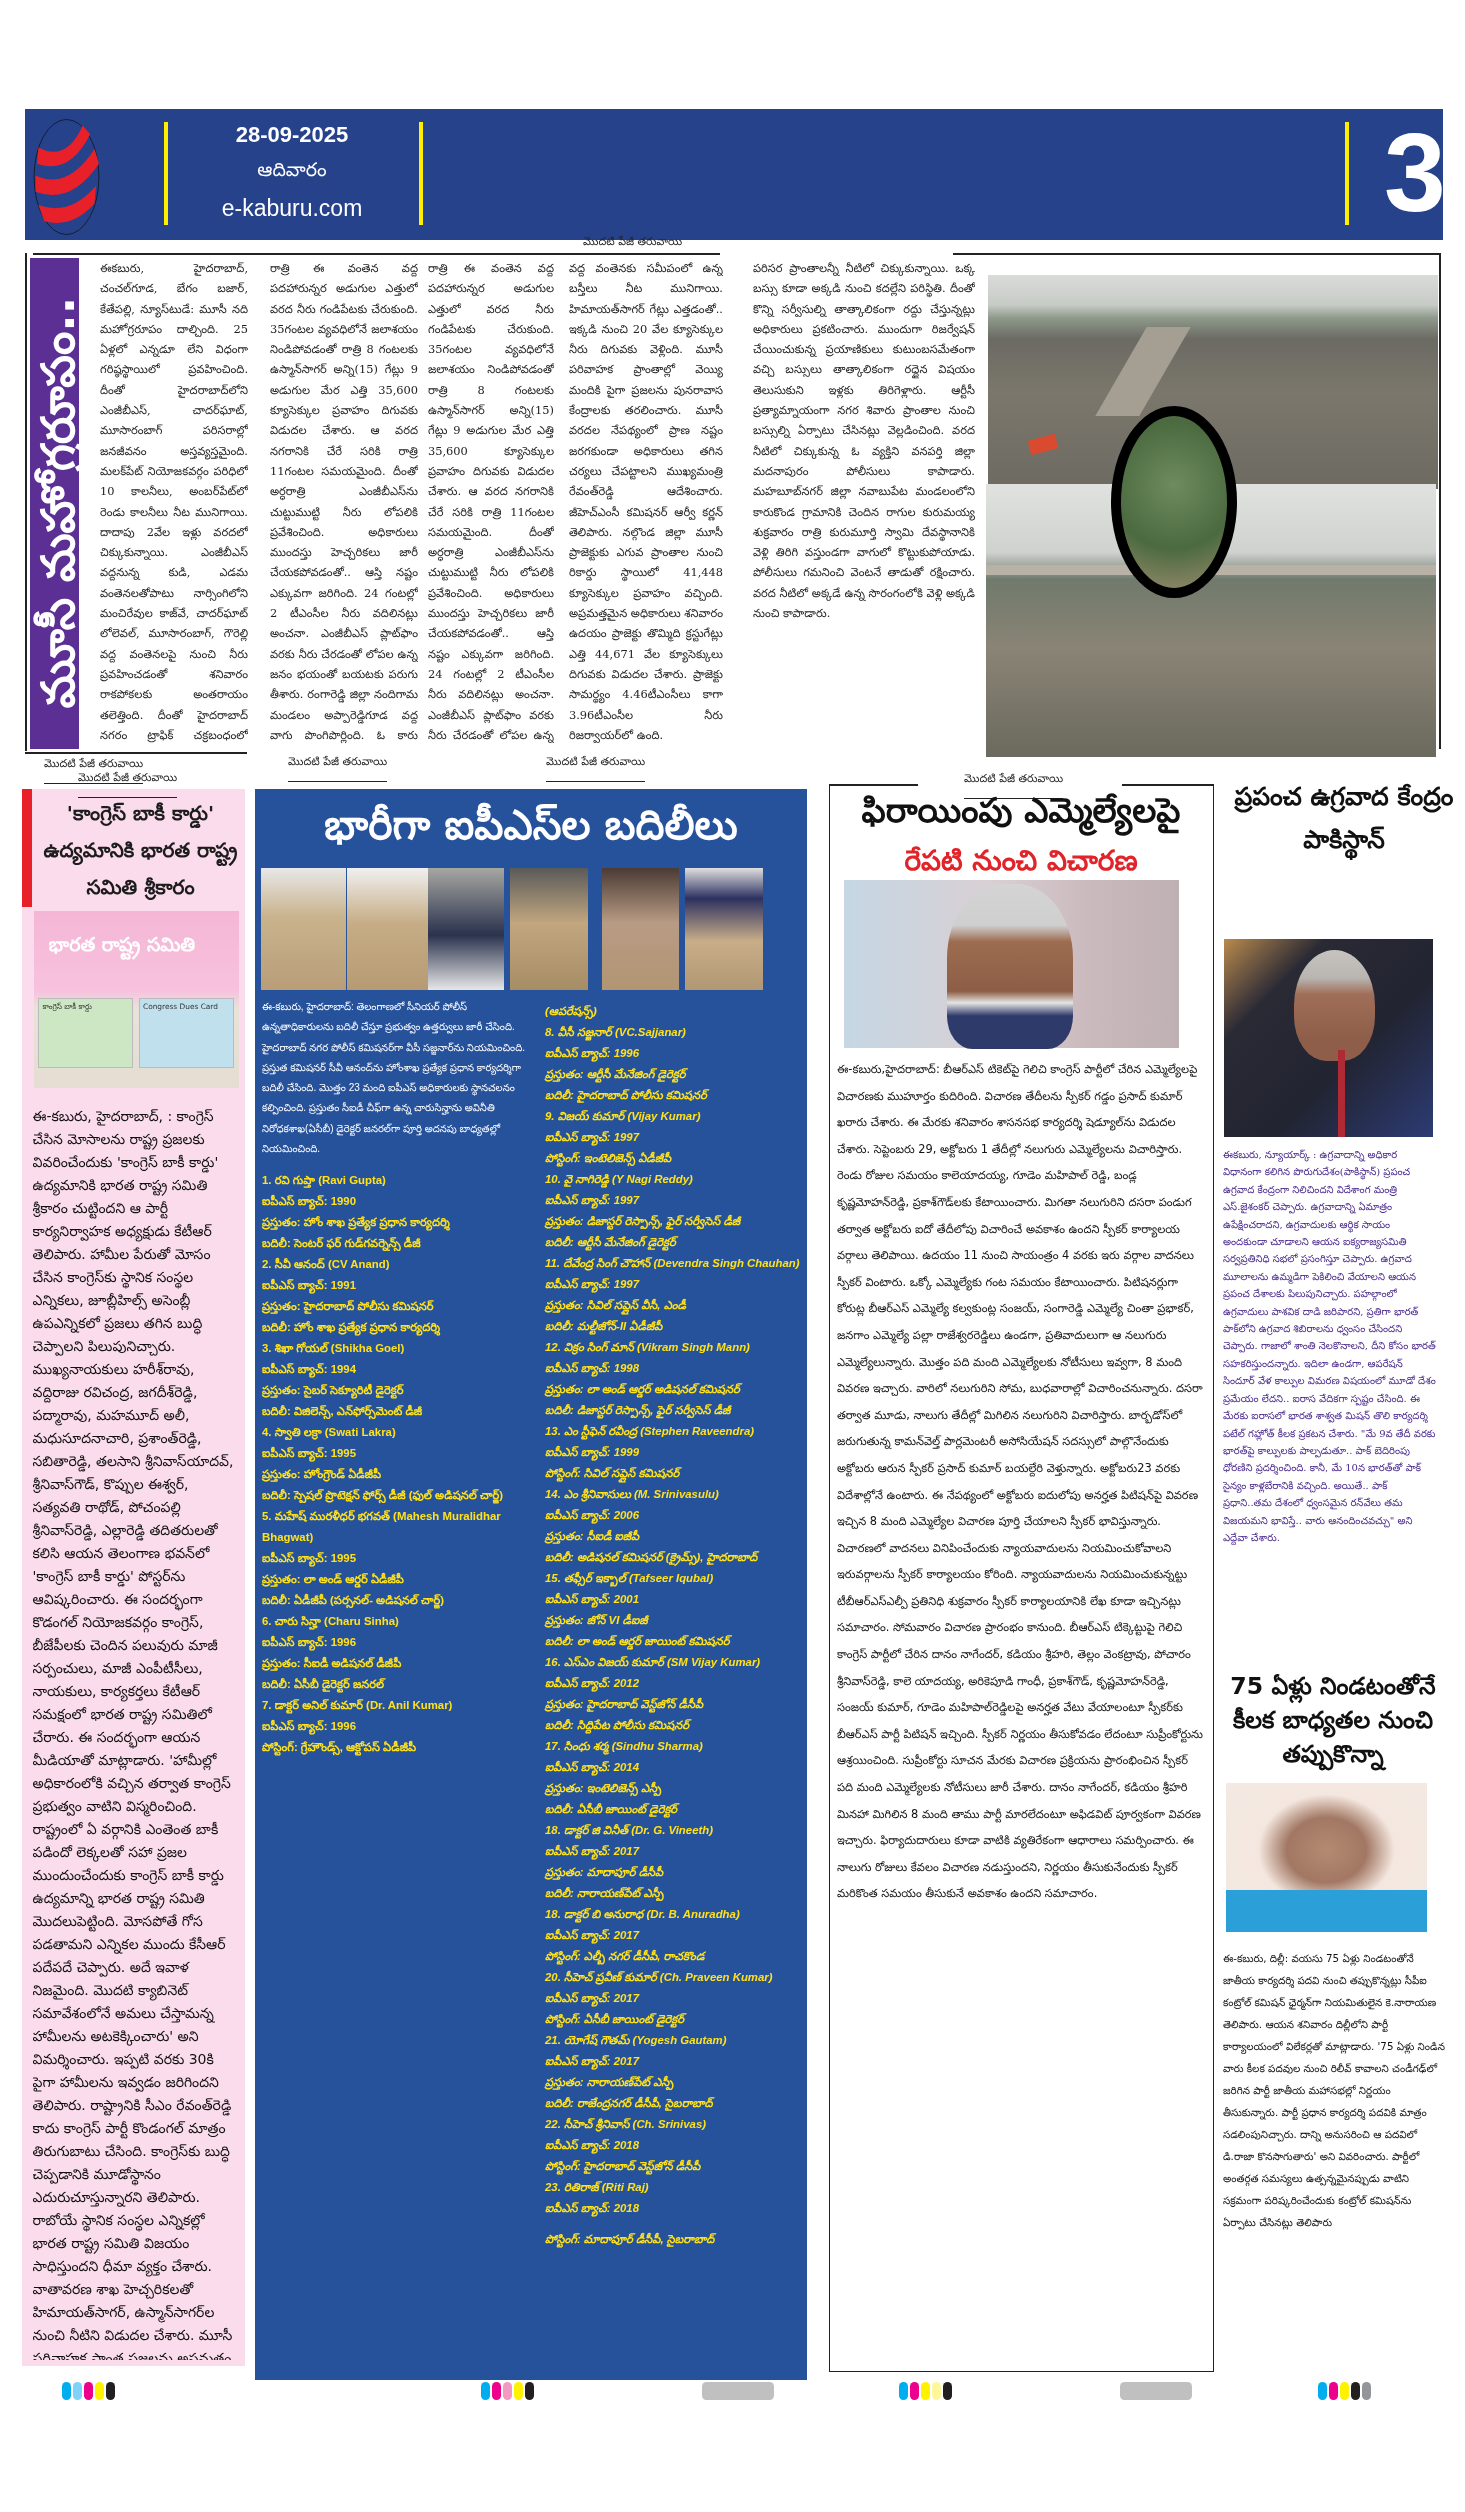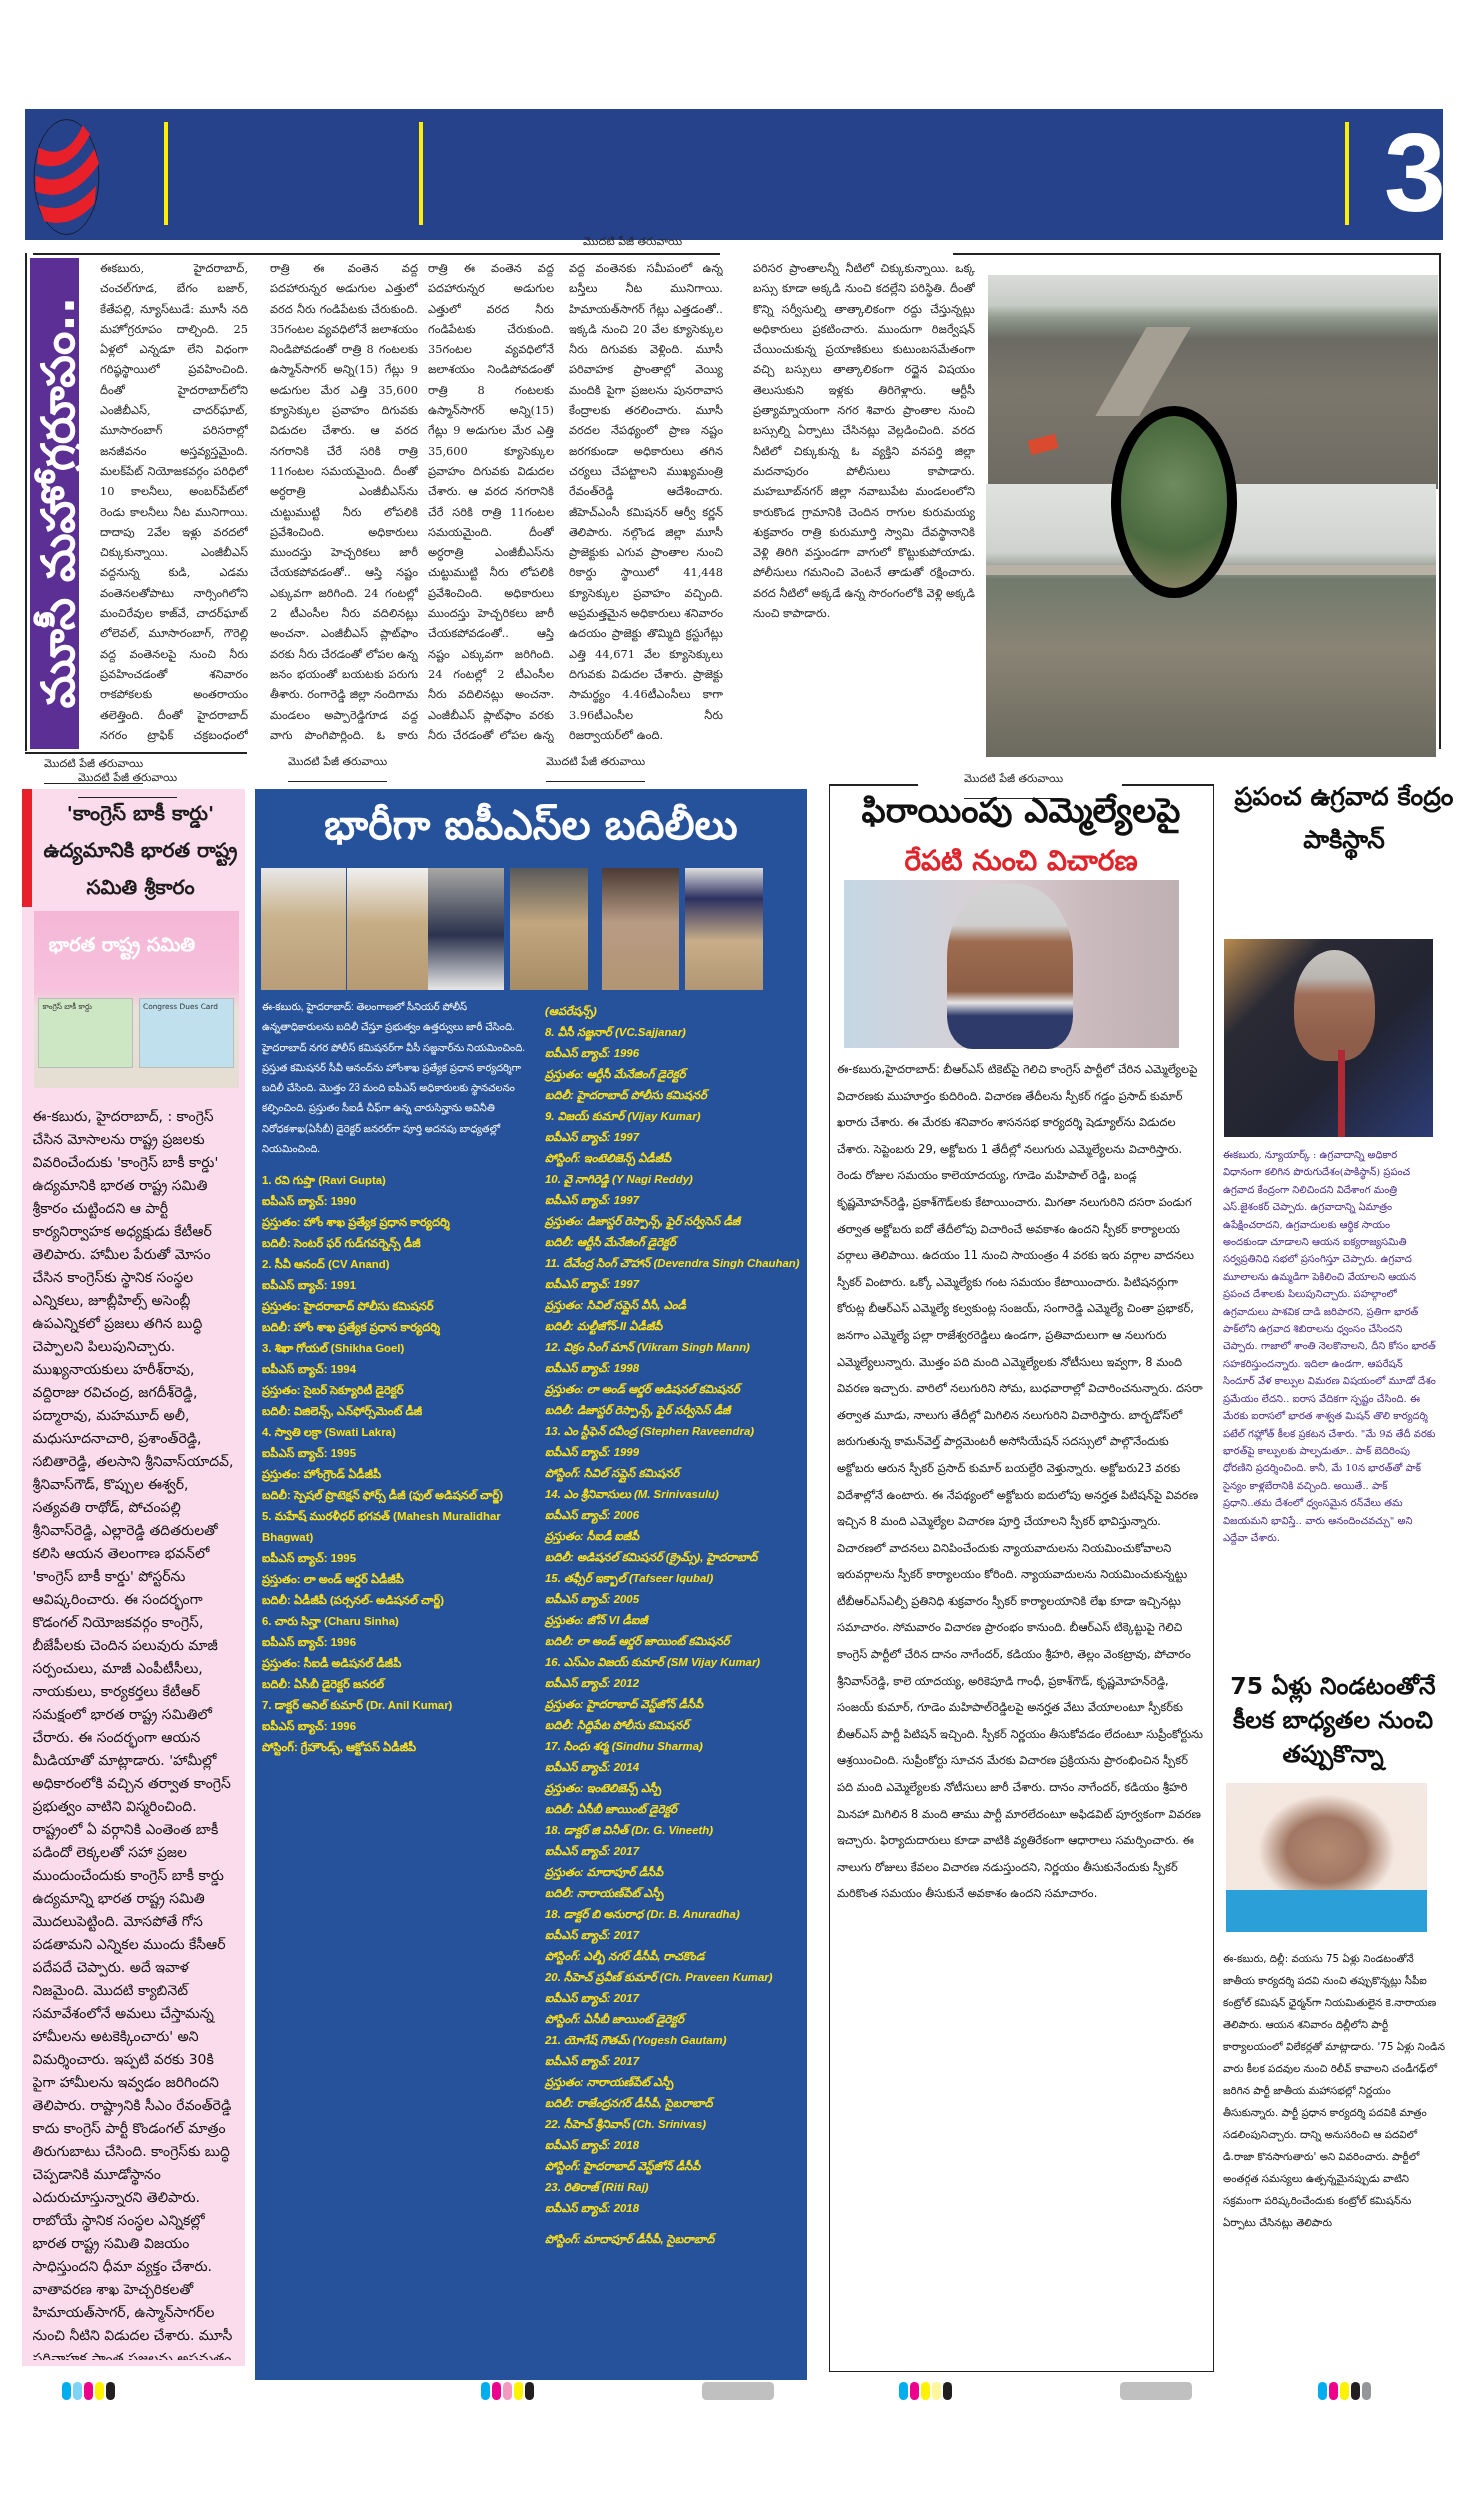--- a/index.html
+++ b/index.html
@@ -70,20 +70,25 @@
 <body>
 
 <header class="masthead">
   <svg class="logo" viewBox="0 0 96 160">
     <ellipse cx="48" cy="80" rx="44" ry="78" fill="#26428b" stroke="#111" stroke-width="1"></ellipse>
     <path d="M10,40 Q48,60 70,10 L80,22 Q52,78 8,62 Z" fill="#e8202a"></path>
     <path d="M6,78 Q50,98 86,42 L92,62 Q54,118 6,100 Z" fill="#e8202a"></path>
     <path d="M10,118 Q52,134 88,92 L86,116 Q56,150 18,140 Z" fill="#e8202a"></path>
   </svg>
   <div class="vbar" style="left:139px"></div>
+  <div class="date-block" style="left:145px;width:244px;">
+    <div class="date">28-09-2025</div>
+    <div class="day">ఆదివారం</div>
+    <div class="site">e-kaburu.com</div>
+  </div>
   <div class="vbar" style="left:394px"></div>
   <div class="vbar" style="left:1320px"></div>
   <div class="page-no">3</div>
 </header>
 
 <div class="cont-label" style="left:583px;top:235px;font-size:11px;border:none;">మొదటి పేజీ తరువాయి</div>
 
 <section>
   <div class="hline" style="left:32.5px;top:253px;width:687px;"></div>
   <div class="hline" style="left:953px;top:253px;width:487px;"></div>
@@ -208,21 +213,21 @@
     <div>ప్రస్తుతం: లా అండ్ ఆర్డర్ అడిషనల్ కమిషనర్</div>
     <div>బదిలీ: డిజాస్టర్ రెస్పాన్స్, ఫైర్ సర్వీసెస్ డీజీ</div>
     <div>13. ఎం స్టీఫెన్ రవీంద్ర (Stephen Raveendra)</div>
     <div>ఐపీఎస్ బ్యాచ్: 1999</div>
     <div>పోస్టింగ్: సివిల్ సప్లైస్ కమిషనర్</div>
     <div>14. ఎం శ్రీనివాసులు (M. Srinivasulu)</div>
     <div>ఐపీఎస్ బ్యాచ్: 2006</div>
     <div>ప్రస్తుతం: సీఐడీ ఐజీపీ</div>
     <div>బదిలీ: అడిషనల్ కమిషనర్ (క్రైమ్స్), హైదరాబాద్</div>
     <div>15. తఫ్సీర్ ఇక్బాల్ (Tafseer Iqubal)</div>
-    <div>ఐపీఎస్ బ్యాచ్: 2005</div>
+    <div>ఐపీఎస్ బ్యాచ్: 2001</div>
     <div>ప్రస్తుతం: జోన్ VI డీఐజీ</div>
     <div>బదిలీ: లా అండ్ ఆర్డర్ జాయింట్ కమిషనర్</div>
     <div>16. ఎస్ఎం విజయ్ కుమార్ (SM Vijay Kumar)</div>
     <div>ఐపీఎస్ బ్యాచ్: 2012</div>
     <div>ప్రస్తుతం: హైదరాబాద్ వెస్ట్‌జోన్ డీసీపీ</div>
     <div>బదిలీ: సిద్దిపేట పోలీసు కమిషనర్</div>
     <div>17. సింధు శర్మ (Sindhu Sharma)</div>
     <div>ఐపీఎస్ బ్యాచ్: 2014</div>
     <div>ప్రస్తుతం: ఇంటెలిజెన్స్ ఎస్పీ</div>
     <div>బదిలీ: ఏసీబీ జాయింట్ డైరెక్టర్</div>

